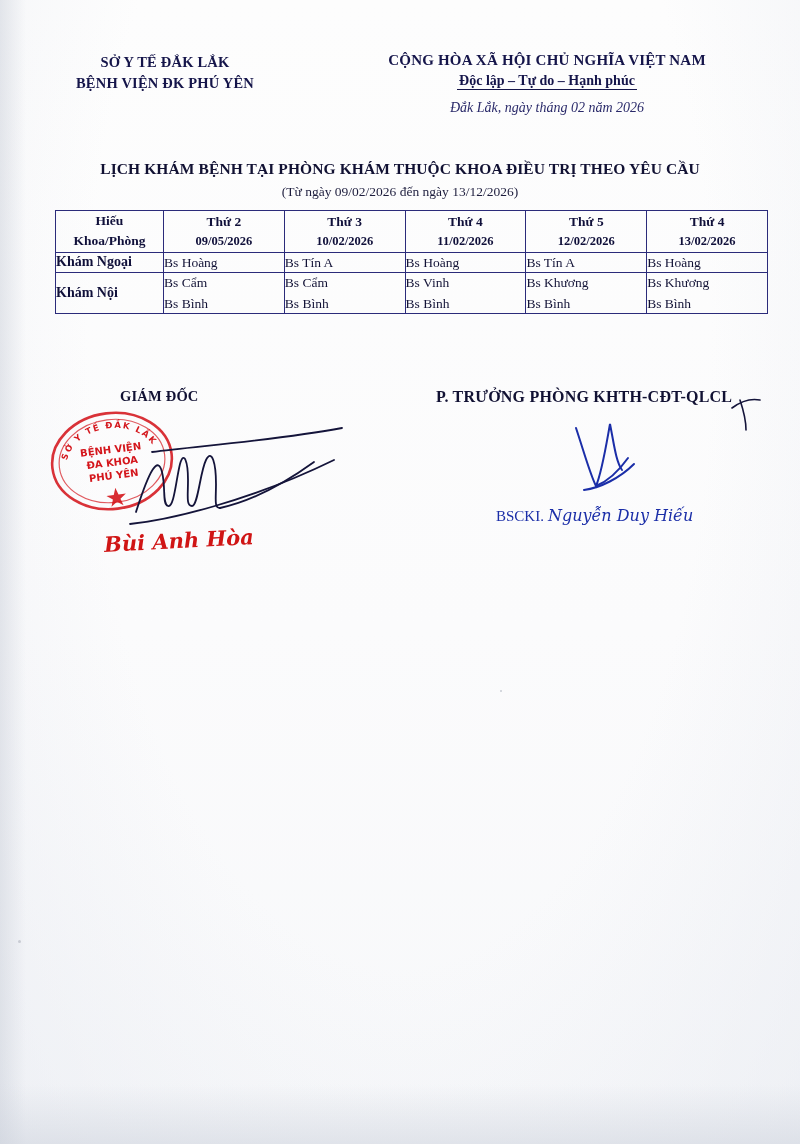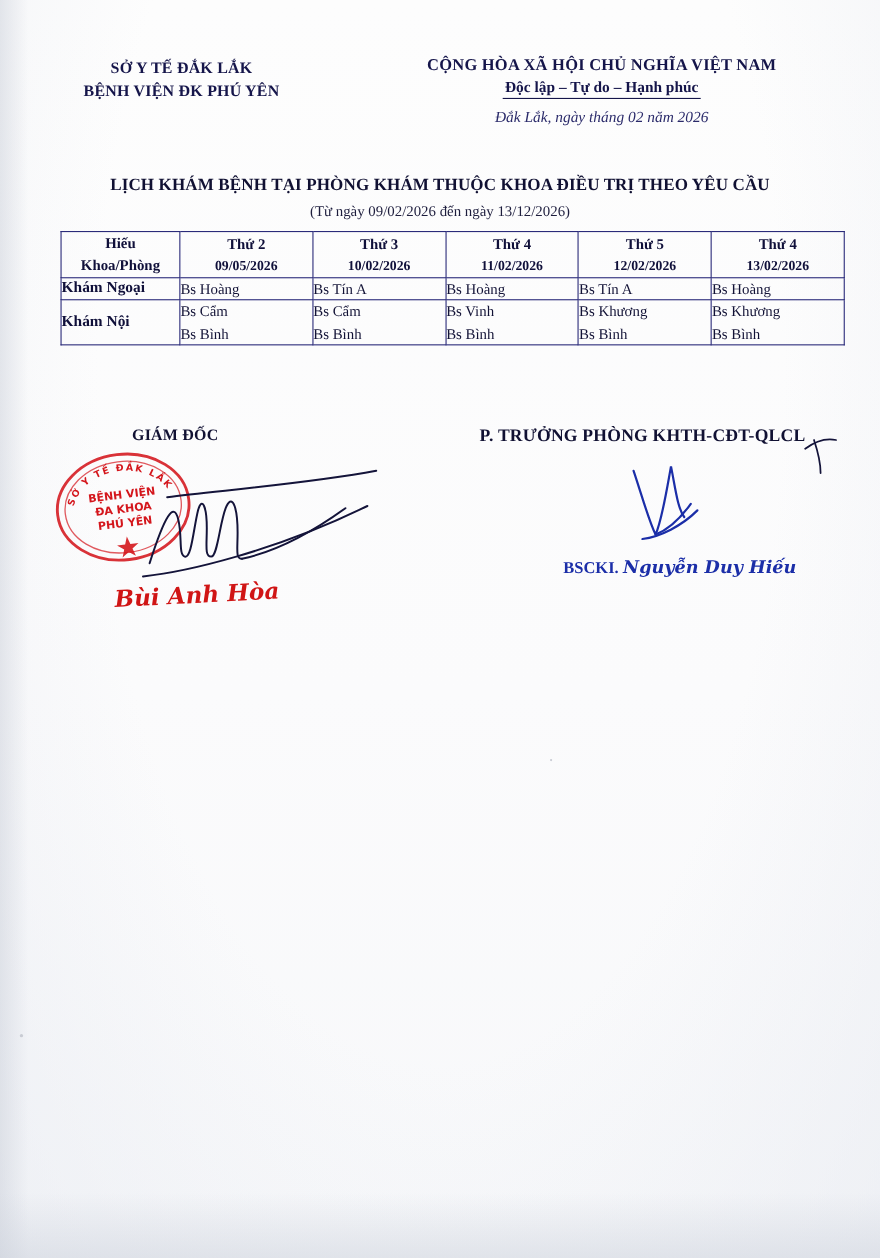--- a/index.html
+++ b/index.html
@@ -206,25 +206,25 @@
   }
   .sig-right-scribble {
     position: absolute;
     left: 560px;
     top: 10px;
     width: 220px;
     height: 120px;
   }
   .sig-right-name {
     position: absolute;
-    left: 512px;
+    left: 496px;
     top: 118px;
     font-size: 15px;
     color: #1b2ea8;
-    font-weight: bold;
+    font-weight: normal;
   }
   .sig-right-name .hand {
     font-family: "DejaVu Serif", serif;
     font-style: italic;
     font-size: 16px;
     margin-left: 4px;
     color: #1b2ea8;
   }
 
   

